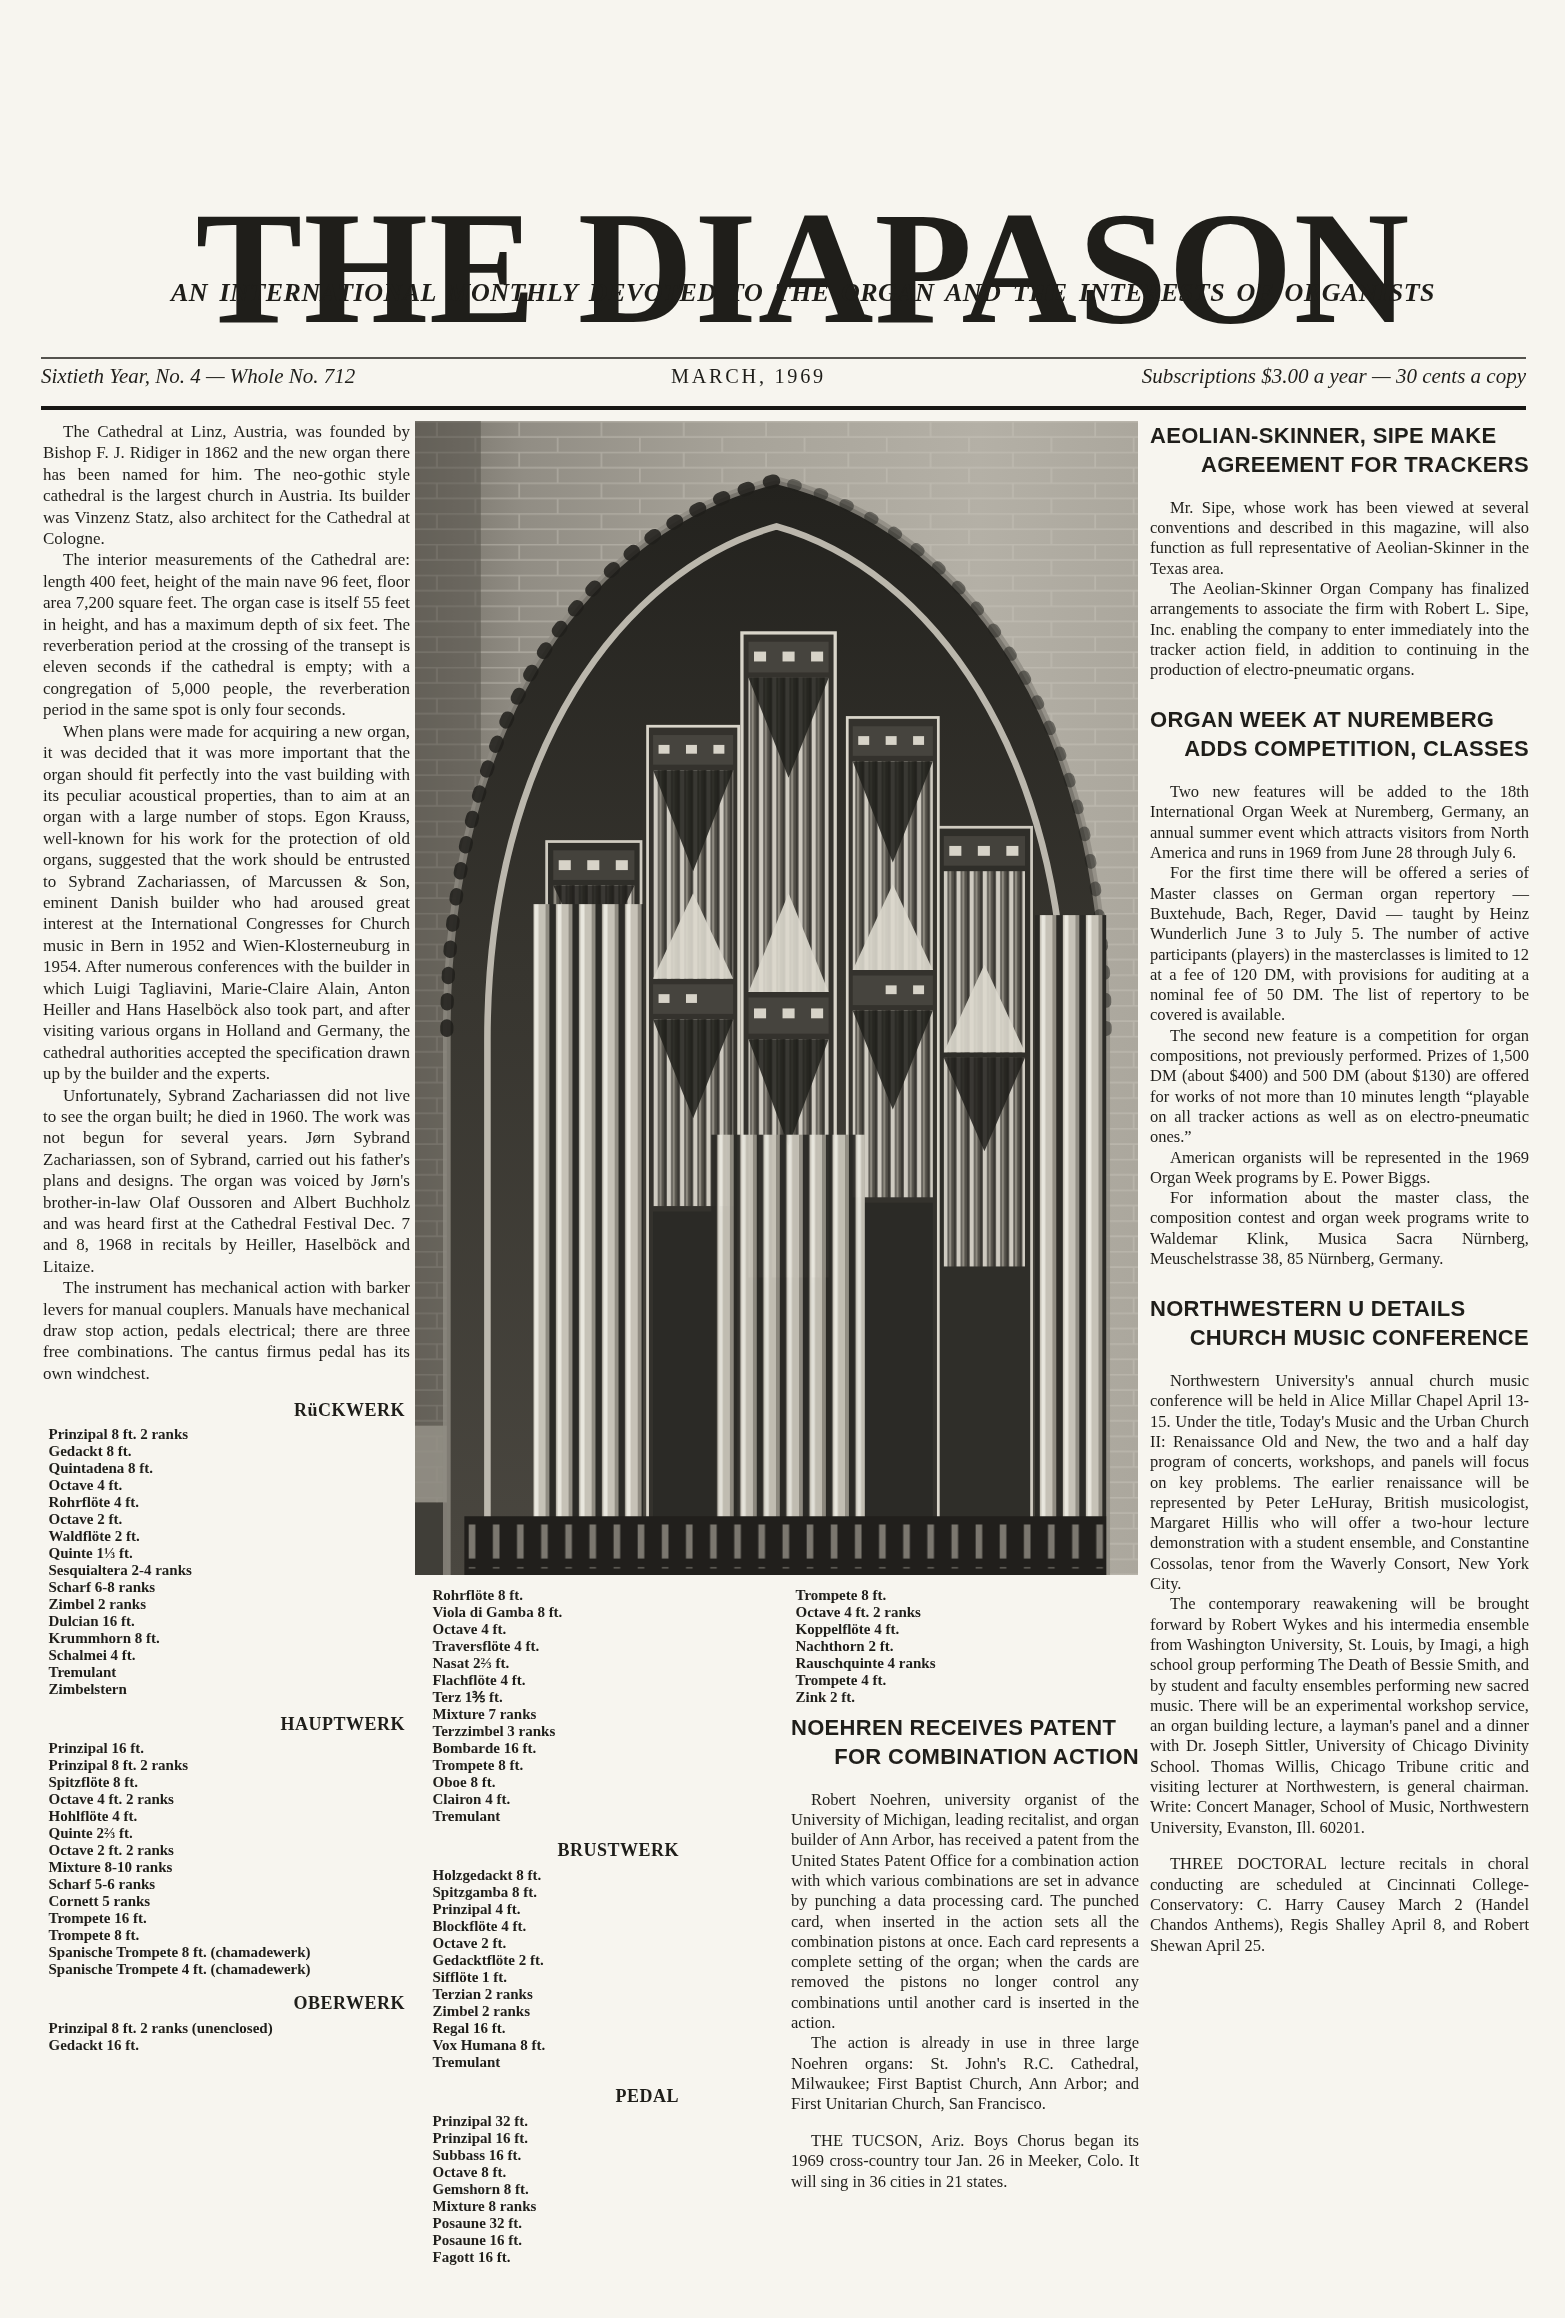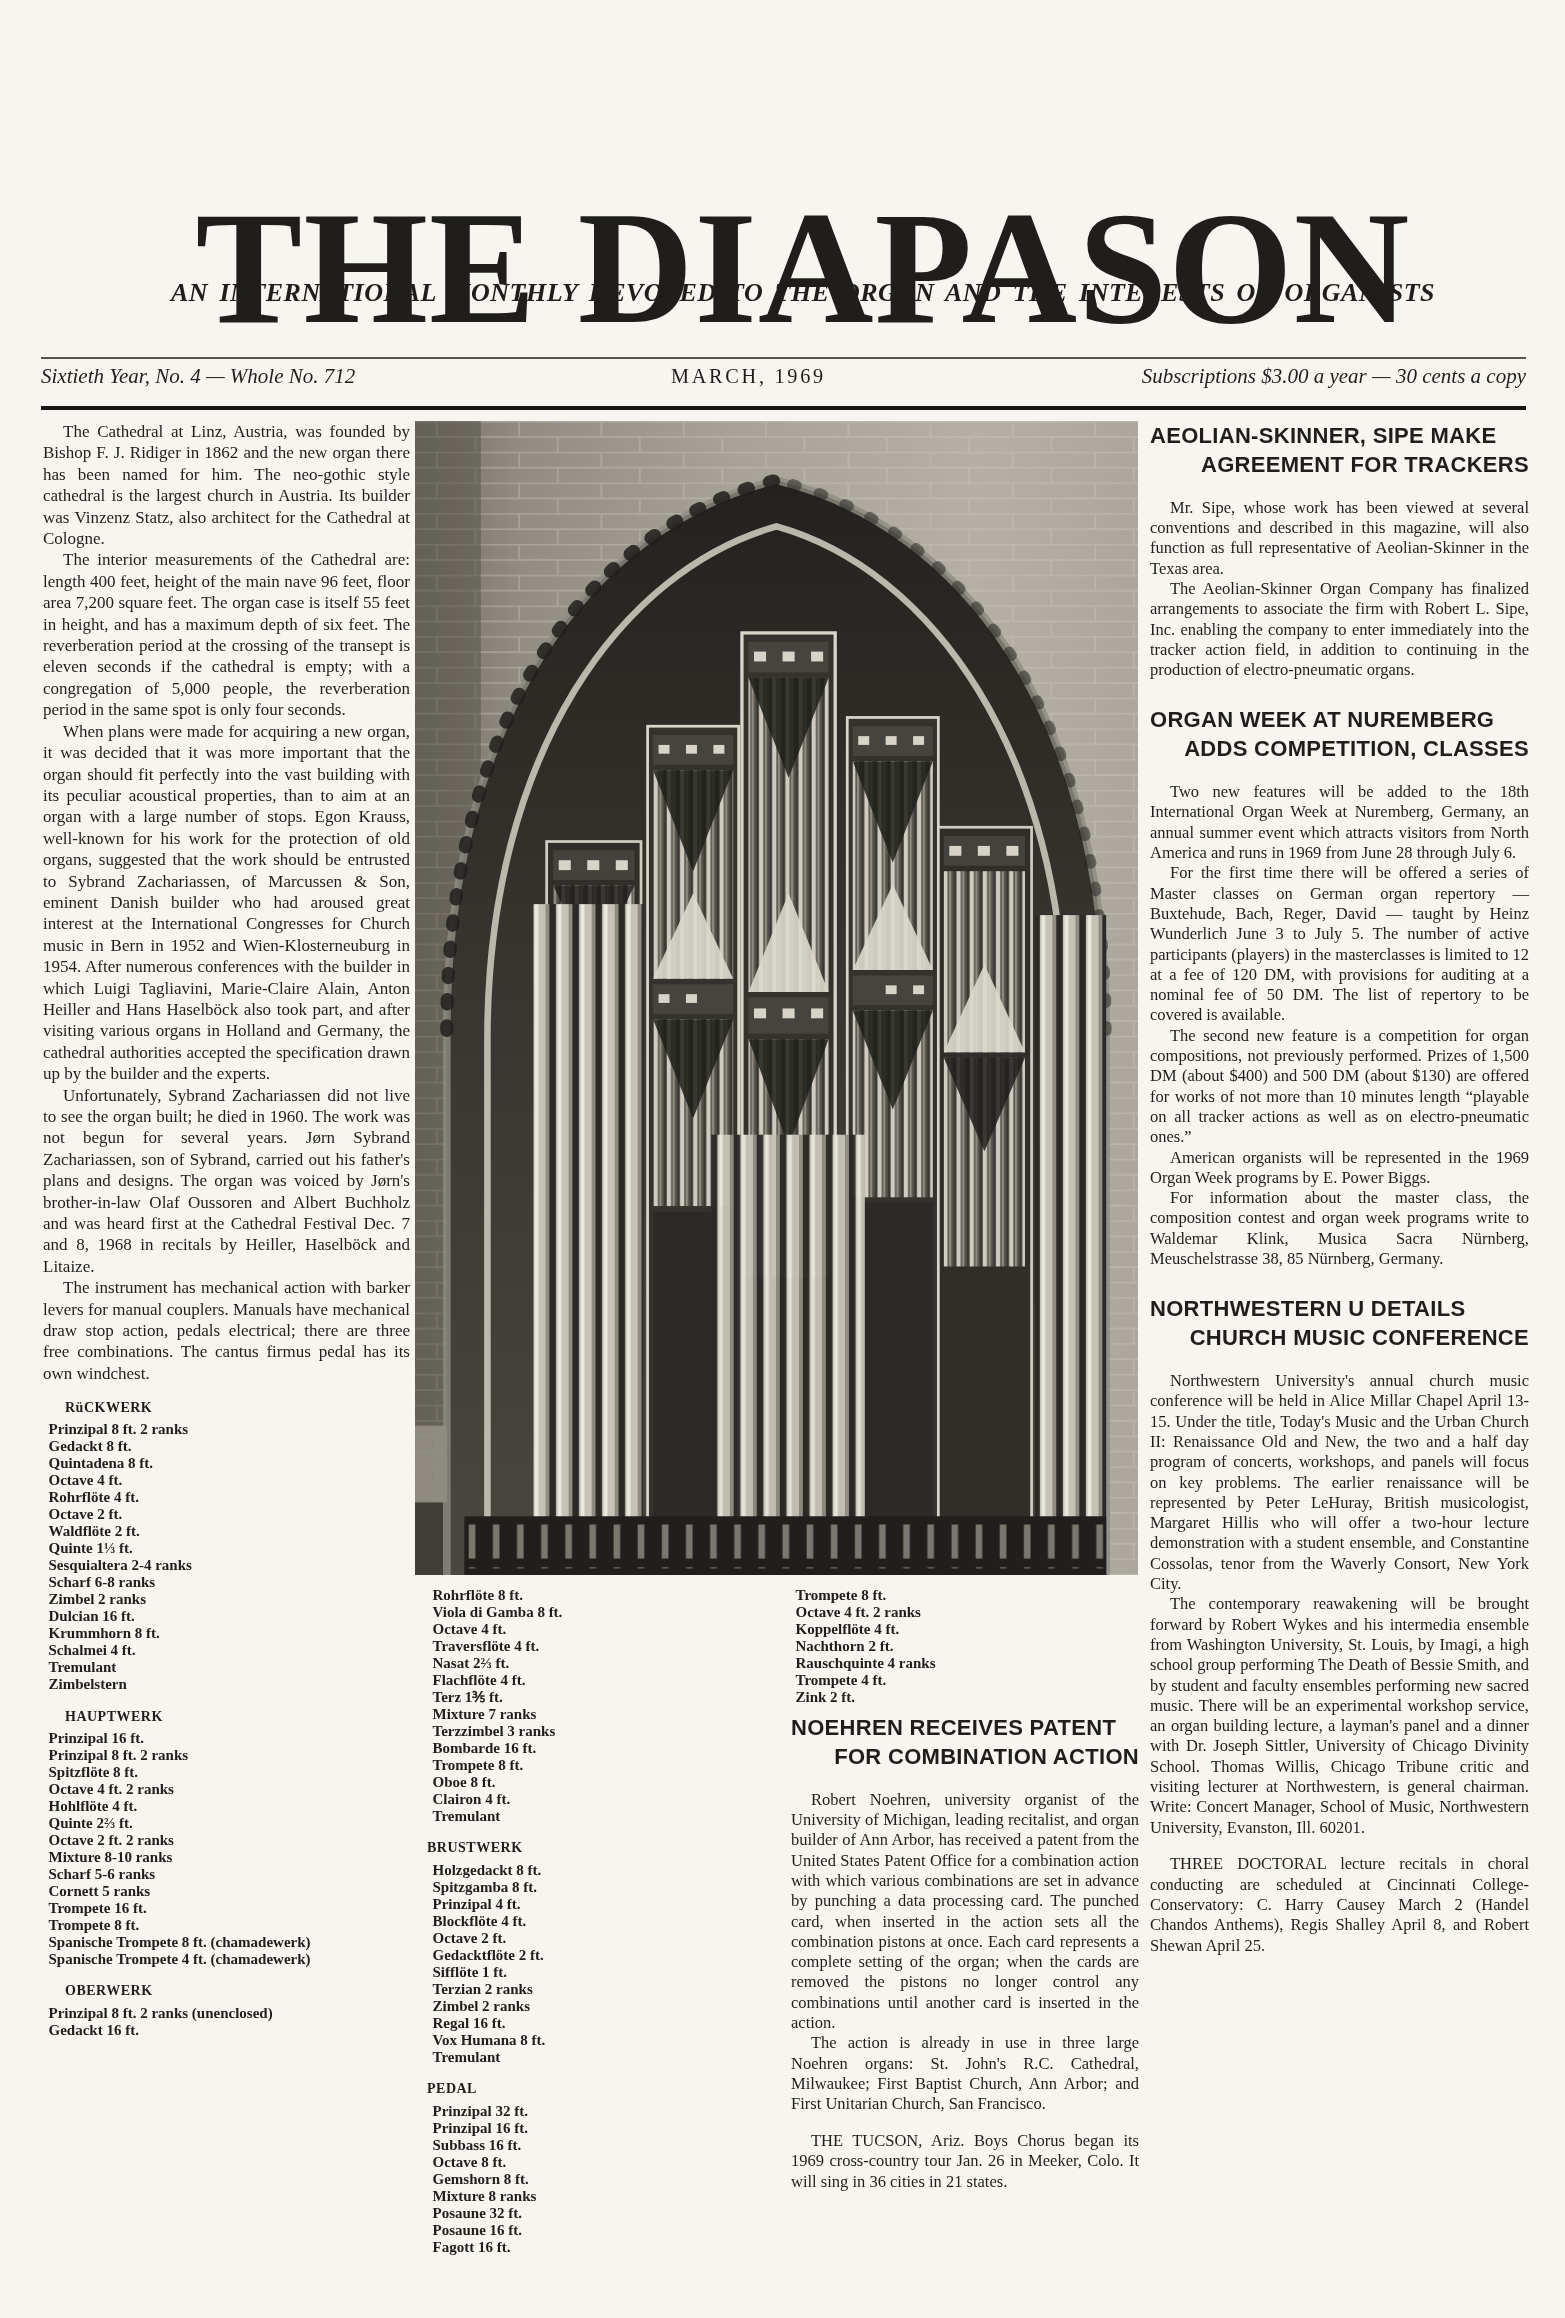--- a/index.html
+++ b/index.html
@@ -27,21 +27,21 @@
   .lead-title{margin:0 0 14.3px 0;font-size:29px;line-height:1.26;font-weight:700;letter-spacing:0.3px;}
   .bodyp{margin:0;font-size:17px;line-height:21.4px;text-align:justify;text-indent:20px;}
   .col-right .bodyp, .mid-article .bodyp{font-size:16.5px;line-height:20.3px;}
   .brief{margin:16.5px 0 0 0;}
   .news-title{margin:0 0 18.7px 0;font-family:"Liberation Sans",sans-serif;
               font-weight:700;font-size:22px;line-height:1.32;letter-spacing:0.3px;}
   .news-title .l2{display:block;text-align:right;}
   .news-article{margin-bottom:25px;}
   
   .stops{margin-top:15.4px;}
-  .stop-head{font-weight:700;font-size:14px;text-align:left;letter-spacing:0.5px;
+  .stop-head{font-weight:700;font-size:18px;text-align:right;letter-spacing:0.5px;
              margin:15.4px 0 5.5px 0;width:340px;}
   .col-left .stop-head{margin-left:22px;}
   .mid-a .stop-head{width:252px;}
   .stop{font-weight:700;font-size:15px;line-height:17px;padding-left:5.5px;}
   
   .photo{position:absolute;left:415px;top:421px;width:723px;height:1154px;margin:0;
          background:#8f8b82;}
   .photo svg{display:block;width:100%;height:100%;}
 </style>
 </head>

